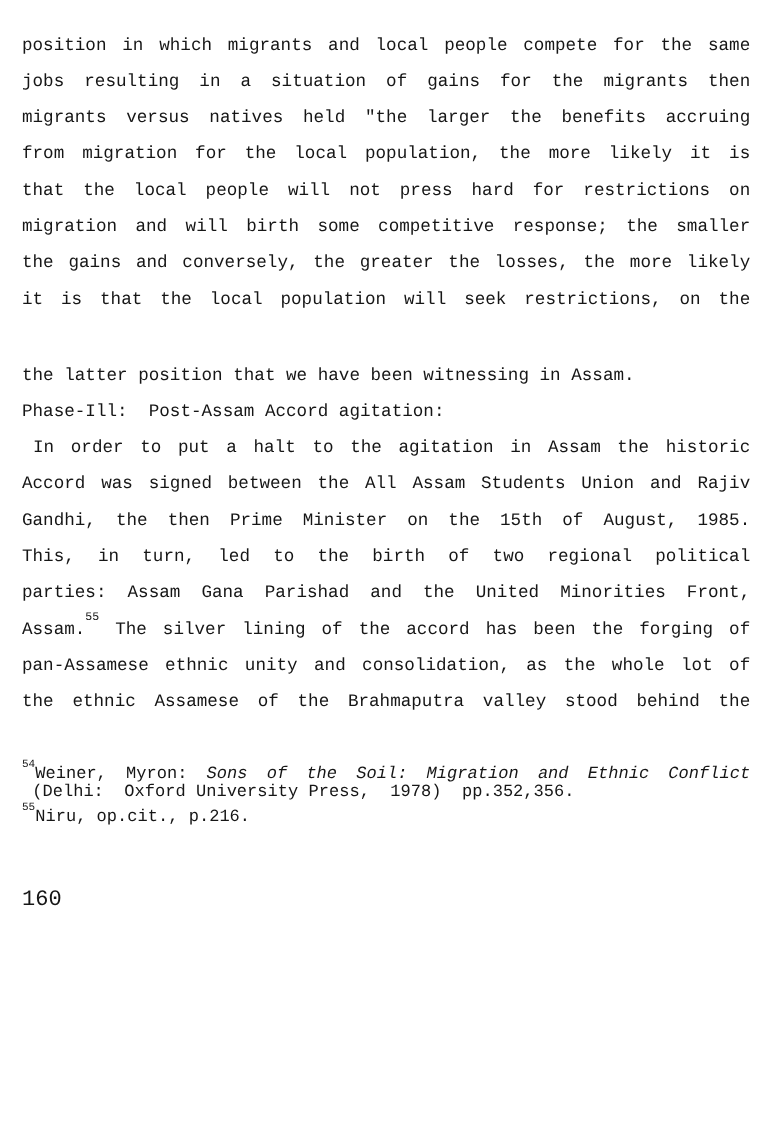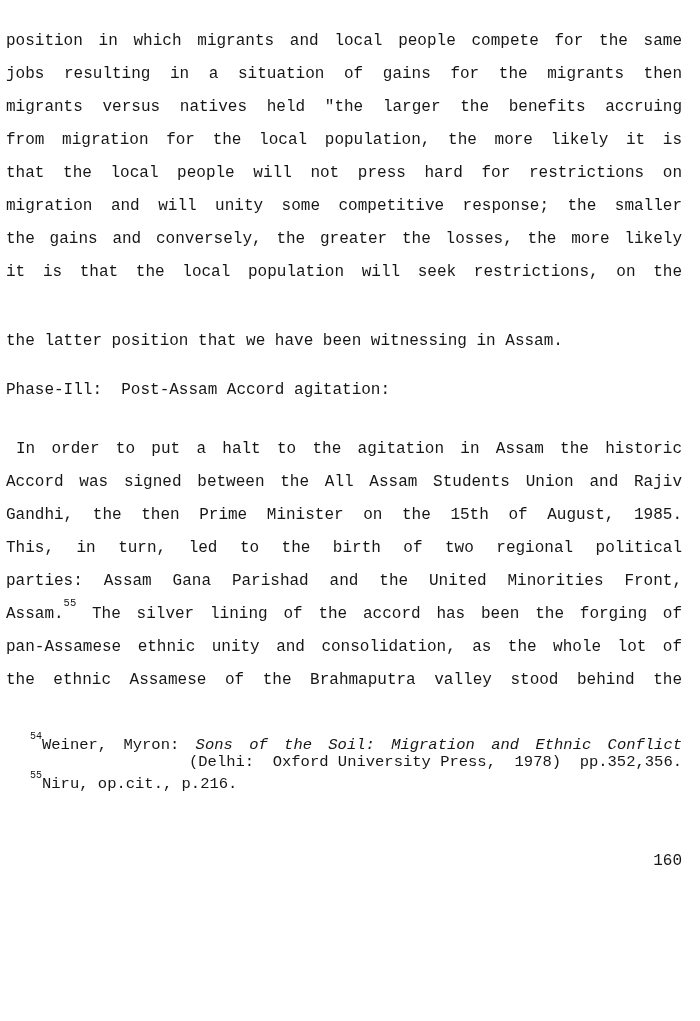--- a/index.html
+++ b/index.html
@@ -7,83 +7,82 @@
     position: relative;
     width: 700px;
     height: 1021px;
     background: #ffffff;
     color: #161616;
     font-family: "Liberation Mono", "DejaVu Sans Mono", monospace;
     overflow: hidden;
     box-sizing: border-box;
   }
   .content {
-    padding: 25px 18px 0 6px;
+    padding: 25px 18px 0 20px;
   }
   .jline {
     font-size: 16px;
     line-height: 33px;
     text-align: justify;
     text-align-last: justify;
     white-space: normal;
   }
   .jline.left { text-align-last: left; margin-top: 36px; }
   .jline.indent1 { padding-left: 10px; }
   .heading {
     font-size: 16px;
     line-height: 33px;
-    margin-top: 16px;
     white-space: pre;
     text-align: left;
   }
-  .para2 { margin-top: 26px; }
+  .para2 { }
   sup.fnref {
     font-size: 10.5px;
     line-height: 0;
     position: relative;
     top: -6px;
   }
-  .footnotes { margin-top: 40px; margin-left: 24px; }
+  .footnotes { margin-top: 40px; }
   .fnline {
     font-size: 15.5px;
     line-height: 17px;
   }
   .fnline.justify {
     text-align: justify;
     text-align-last: justify;
   }
-  .fnline.pre { white-space: pre; text-align: right; }
+  .fnline.pre { white-space: pre; }
   .fn55 { margin-top: 5px; }
   sup.fnmark {
     font-size: 10px;
     line-height: 0;
     position: relative;
     top: -4px;
   }
   .italic-title { font-style: italic; }
   .pagenum {
     margin-top: 58px;
-    text-align: right;
-    font-size: 16px;
+    text-align: left;
+    font-size: 20px;
     line-height: 20px;
   }
 </style>
 </head>
 <body>
 
 <div class="page">
   <div class="content">
 
     <div>
       <div class="jline">position in which migrants and local people compete for the same</div>
       <div class="jline">jobs resulting in a situation of gains for the migrants then</div>
       <div class="jline">migrants versus natives held "the larger the benefits accruing</div>
       <div class="jline">from migration for the local population, the more likely it is</div>
       <div class="jline">that the local people will not press hard for restrictions on</div>
-      <div class="jline">migration and will unity some competitive response; the smaller</div>
+      <div class="jline">migration and will birth some competitive response; the smaller</div>
       <div class="jline">the gains and conversely, the greater the losses, the more likely</div>
       <div class="jline">it is that the local population will seek restrictions, on the</div>
       <div class="jline left">the latter position that we have been witnessing in Assam.</div>
     </div>
 
     <div class="heading">Phase-Ill:  Post-Assam Accord agitation:</div>
 
     <div class="para2">
       <div class="jline indent1">In order to put a halt to the agitation in Assam the historic</div>
       <div class="jline">Accord was signed between the All Assam Students Union and Rajiv</div>

